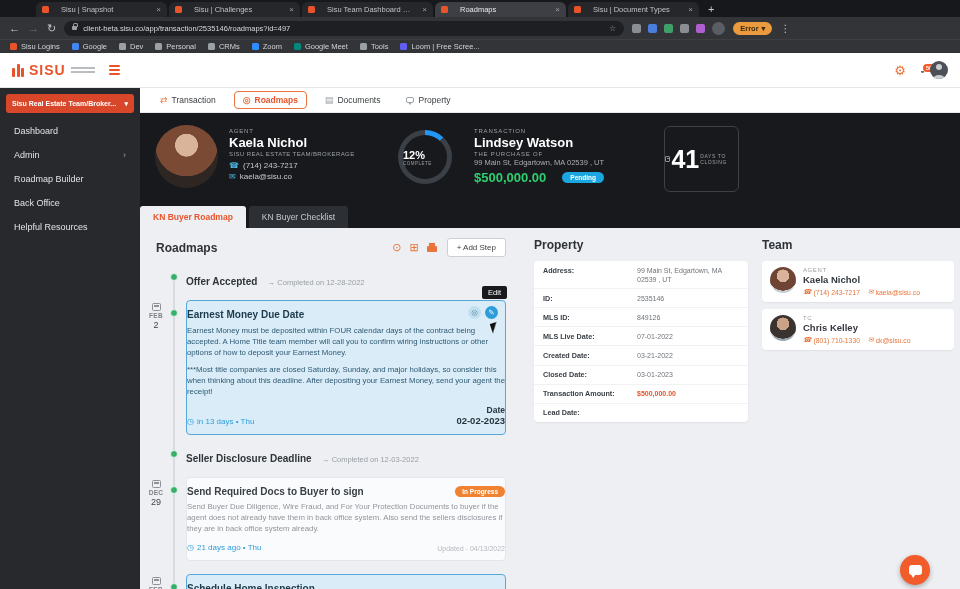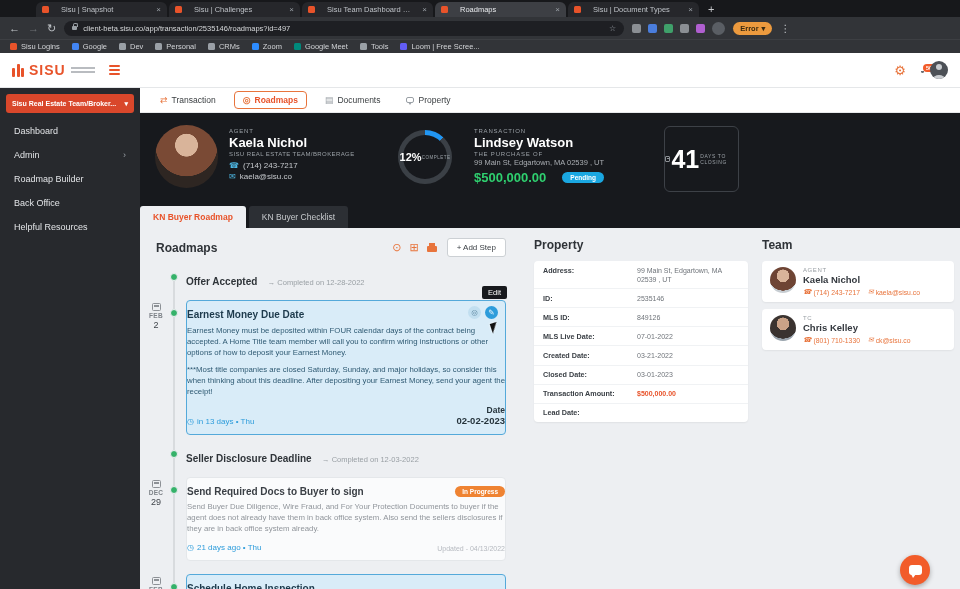--- a/index.html
+++ b/index.html
@@ -92,21 +92,21 @@
            background: radial-gradient(circle at 50% 32%, #d9b49a 21%, #7a4a35 22% 58%, #2e2622 59%); }
   .agent-block { position:absolute; left:89px; top:15px; }
   .micro-label { font-size:6px; color:#9aa0a6; letter-spacing:0.8px; }
   .hero-name { font-size:13px; font-weight:bold; margin:1px 0; }
   .hero-co { font-size:6px; color:#9aa0a6; letter-spacing:0.4px; margin-bottom:4px; }
   .contact-line { font-size:8px; color:#c6c9cd; display:flex; align-items:center; gap:4px; margin-top:2px; }
   .contact-line .ci { color:#4db6e2; font-size:8px; }
   .ring { position:absolute; left:258px; top:17px; width:54px; height:54px; border-radius:50%;
           display:flex; align-items:center; justify-content:center; }
   .ring-hole { width:44px; height:44px; border-radius:50%; background:#17191d; display:flex;
-               align-items:center; justify-content:center; }
+               flex-direction:column; align-items:flex-start; justify-content:center; }
   .ring-pct { font-size:11px; font-weight:bold; }
   .ring-lbl { font-size:4.5px; color:#9aa0a6; letter-spacing:0.5px; }
   .trans-block { position:absolute; left:334px; top:15px; }
   .hero-addr { font-size:7.5px; color:#a9adb2; margin-top:1px; }
   .amount-row { display:flex; align-items:center; margin-top:3px; }
   .amount { font-size:13px; font-weight:bold; color:#2fcf6f; }
   .pending { margin-left:16px; background:#1aa7e1; color:#fff; font-size:6.5px; font-weight:bold;
              border-radius:8px; padding:2px 8px; }
   .days-box { position:absolute; left:524px; top:13px; width:75px; height:66px; border:1px solid #3d4147;
               border-radius:6px; display:flex; flex-direction:row; align-items:center; justify-content:center; gap:1px; }

